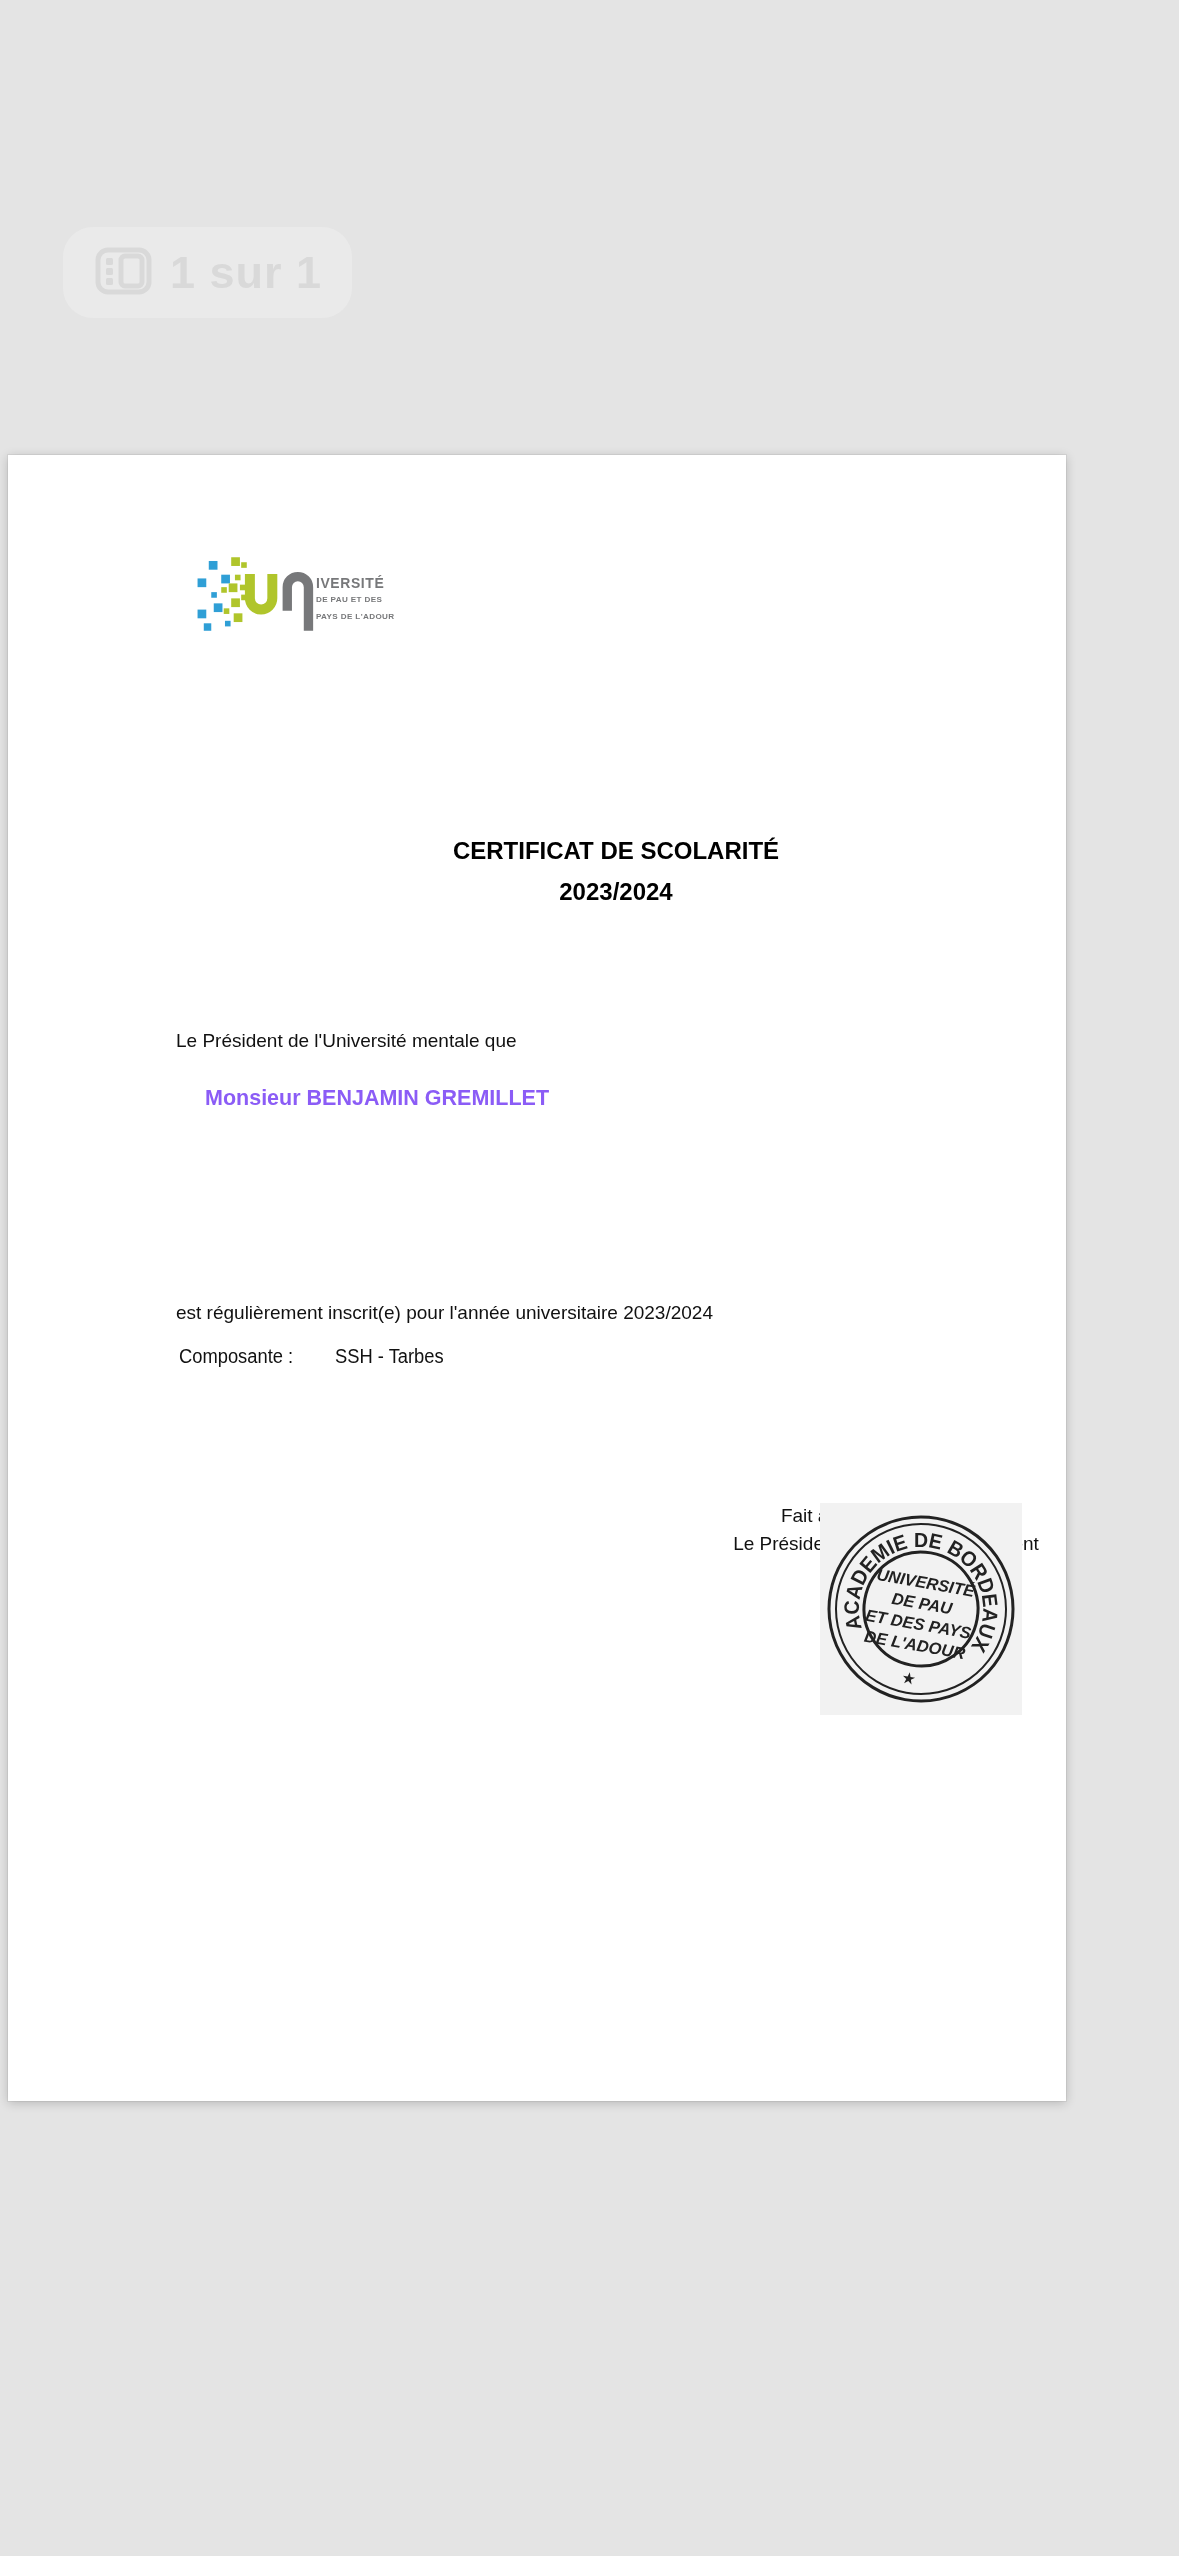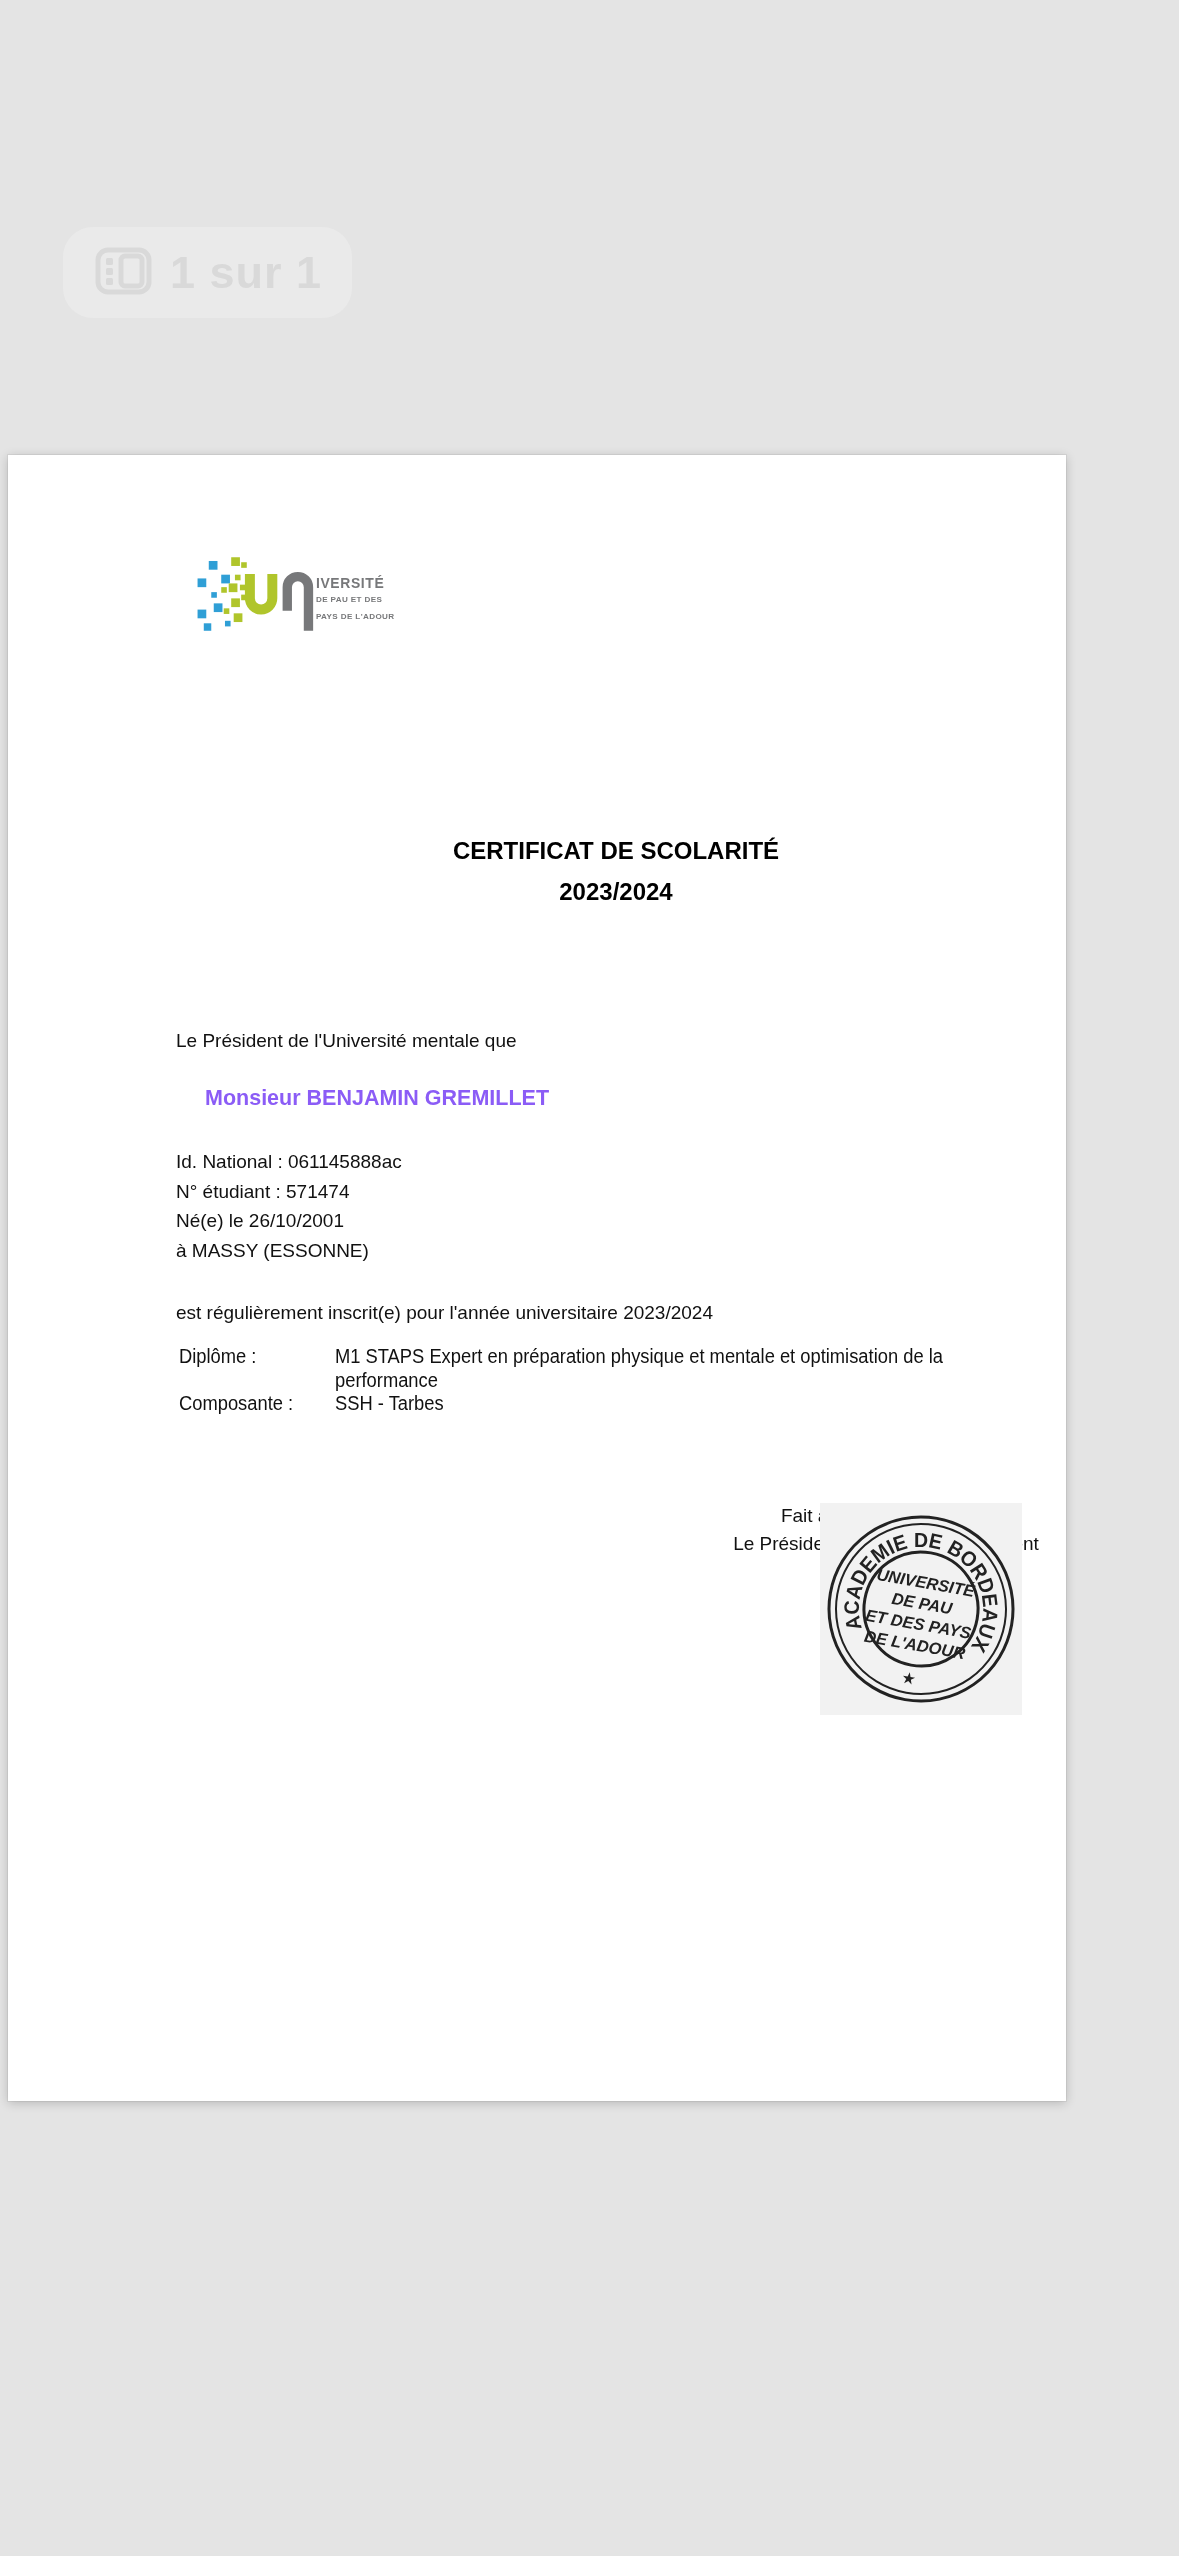--- a/index.html
+++ b/index.html
@@ -114,34 +114,24 @@
 
   <div class="abs title-block">
     <div class="t1">CERTIFICAT DE SCOLARITÉ</div>
     <div class="t2">2023/2024</div>
   </div>
 
   <div class="abs doc-text intro">Le Président de l'Université mentale que</div>
 
   <div class="abs student-name">Monsieur BENJAMIN GREMILLET</div>
 
-  <div class="abs doc-text details">
-    <div>Id. National : 061145888ac</div>
-    <div>N° étudiant : 571474</div>
-    <div>Né(e) le 26/10/2001</div>
-    <div>à MASSY (ESSONNE)</div>
-  </div>
 
   <div class="abs doc-text enroll">est régulièrement inscrit(e) pour l'année universitaire 2023/2024</div>
 
   <div class="abs fields">
-    <div class="row">
-      <div class="lab">Diplôme :</div>
-      <div class="val">M1 STAPS Expert en préparation physique et mentale et optimisation de la performance</div>
-    </div>
     <div class="row">
       <div class="lab">Composante :</div>
       <div class="val">SSH - Tarbes</div>
     </div>
   </div>
 
   <div class="abs signature">
     <div>Fait à pau, le 03/02/2024</div>
     <div>Le Président de l'Université, Laurent</div>
     <div>BORDES</div>

